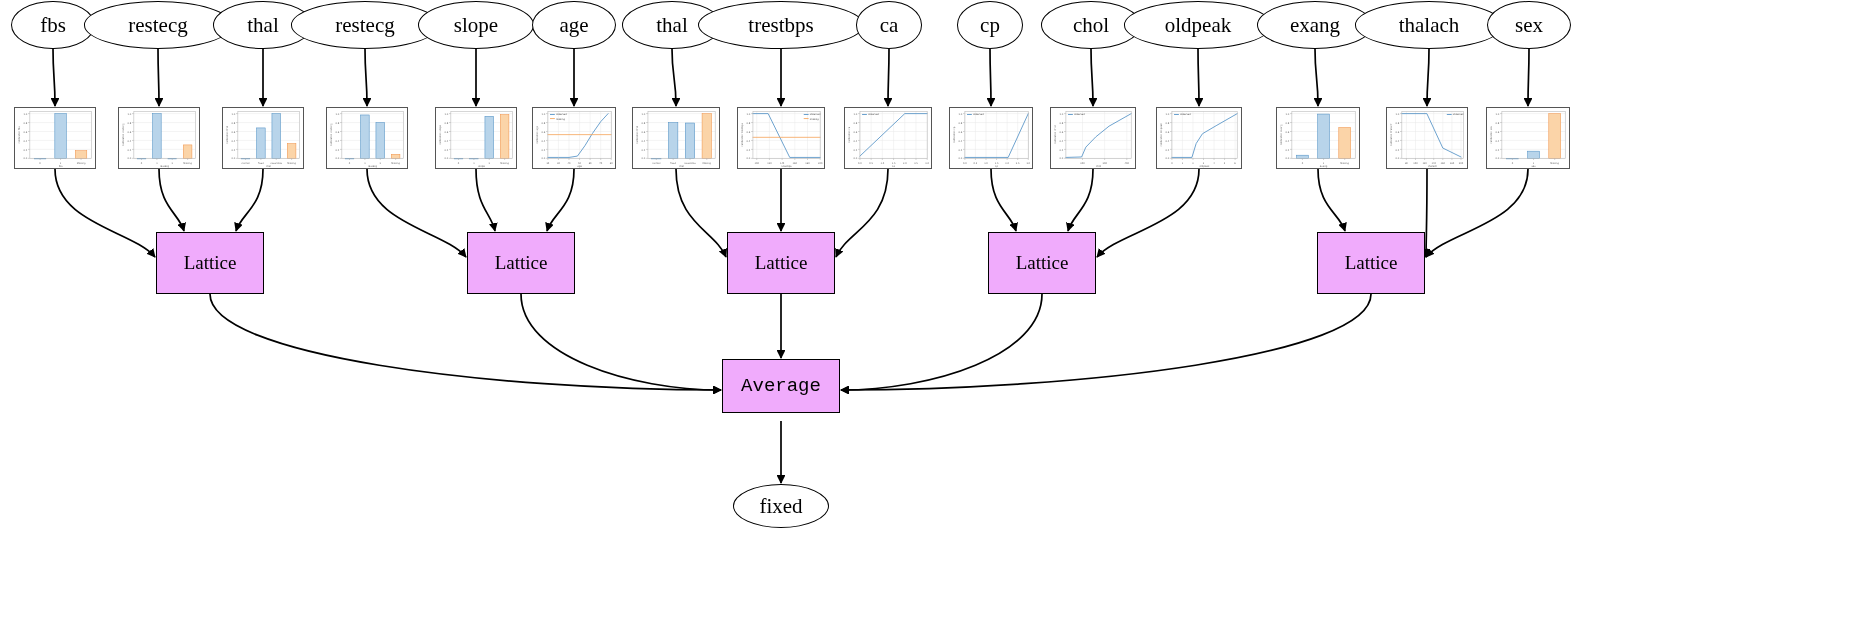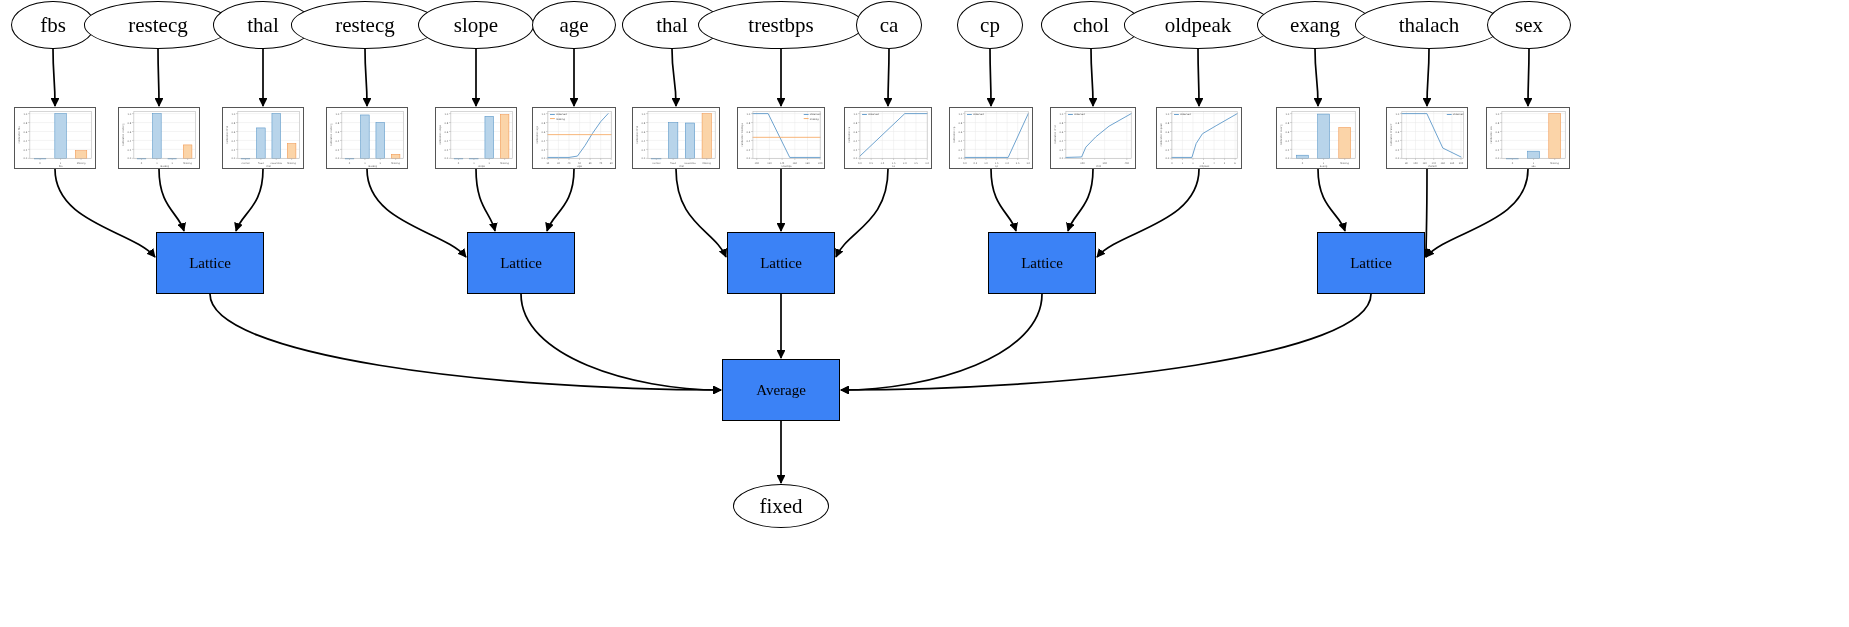--- a/index.html
+++ b/index.html
@@ -9,23 +9,23 @@
   svg.edges{position:absolute;left:0;top:0;width:1849px;height:627px;pointer-events:none;}
 
   .node{position:absolute;box-sizing:border-box;}
 
   .ellipse-node{
     border:1.6px solid #000;border-radius:50%;
     background:#fff;display:flex;align-items:center;justify-content:center;
     font-size:21px;color:#000;line-height:1;
   }
   .box-node{
-    border:1.6px solid #000;background:#3b82f6;
+    border:1.6px solid #000;background:#f0abfc;
     display:flex;align-items:center;justify-content:center;
-    font-size:15px;color:#000;
+    font-size:19px;color:#000;
   }
 
   
   .plot{
     position:absolute;box-sizing:border-box;
     border:1.6px solid #555;background:#fff;
     padding:0;overflow:hidden;
   }
   .plot svg{display:block;width:100%;height:100%;}
 </style>
@@ -769,20 +769,20 @@
       </div>
       <div class="node box-node" style="left: 719px; top: 232px; width: 108px; height: 62px;">
         <div>Lattice</div>
       </div>
       <div class="node box-node" style="left: 980px; top: 232px; width: 108px; height: 62px;">
         <div>Lattice</div>
       </div>
       <div class="node box-node" style="left: 1309px; top: 232px; width: 108px; height: 62px;">
         <div>Lattice</div>
       </div>
-      <div class="node box-node" style="left: 714px; top: 359px; width: 118px; height: 62px;">
+      <div class="node box-node" style="left: 714px; top: 359px; width: 118px; height: 54px; font-family: Liberation Mono, monospace;">
         <div>Average</div>
       </div>
       <div class="node ellipse-node" style="left: 725px; top: 484px; width: 96px; height: 44px;">
         <div>fixed</div>
       </div>
     </div>
 </div>
 
 </body></html>

